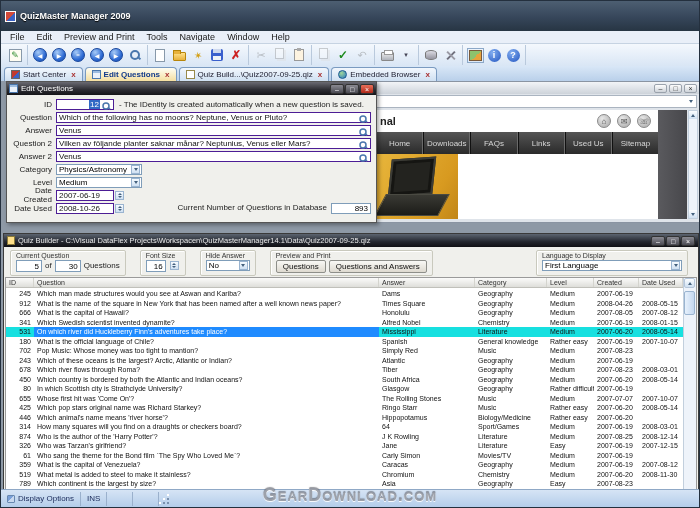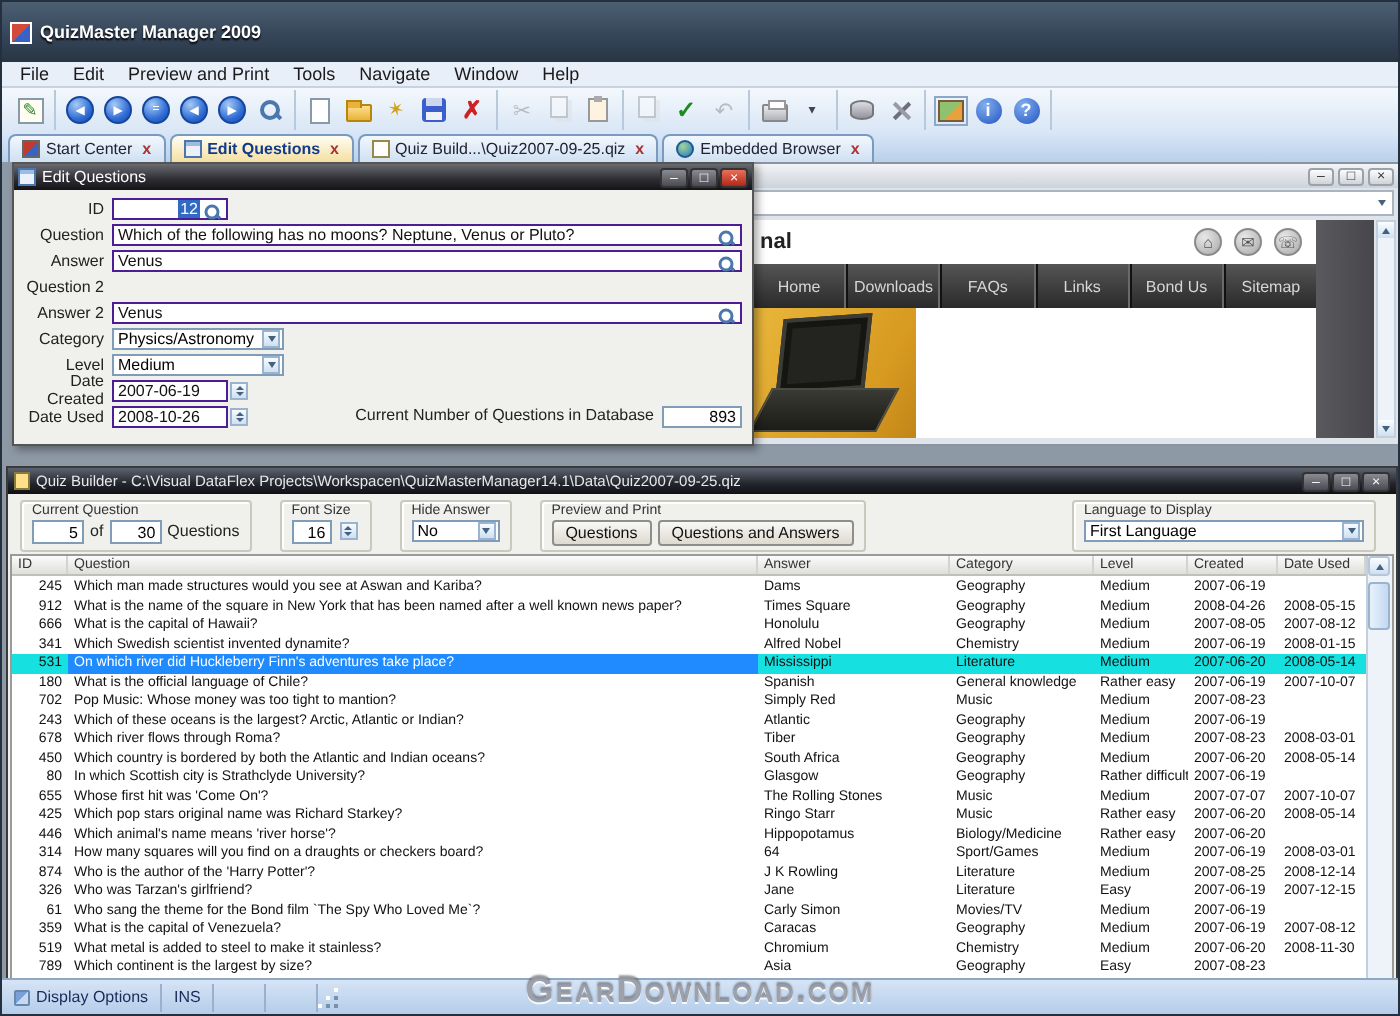--- a/index.html
+++ b/index.html
@@ -303,21 +303,21 @@
               <span class="b-circle">⌂</span>
               <span class="b-circle">✉</span>
               <span class="b-circle">☏</span>
             </span>
         </div>
         <div class="b-nav">
             <span class="b-nav-item">Home</span>
             <span class="b-nav-item">Downloads</span>
             <span class="b-nav-item">FAQs</span>
             <span class="b-nav-item">Links</span>
-            <span class="b-nav-item">Bond Us</span>
+            <span class="b-nav-item">Used Us</span>
             <span class="b-nav-item">Sitemap</span>
           </div>
         <div class="b-body">
           <div class="b-gold">
             <div class="laptop-screen"></div>
             <div class="laptop-base"></div>
           </div>
         </div>
       </div>
       <div class="b-filler"></div>
@@ -339,37 +339,42 @@
         <span class="dlg-btn">□</span>
         <span class="dlg-btn close">×</span>
       </div>
       <div class="dlg-body">
         <div class="frow">
           <span class="flabel">ID</span>
           <span class="field idf">
               <span class="selval">12</span>
               <span class="mag"></span>
             </span>
+          <span class="hint">- The IDentity is created automatically when a new question is saved.</span>
         </div>
         <div class="frow">
           <span class="flabel">Question</span>
           <span class="field wide">
               <span>Which of the following has no moons? Neptune, Venus or Pluto?</span>
               <span class="mag"></span>
             </span>
         </div>
         <div class="frow">
           <span class="flabel">Answer</span>
           <span class="field wide">
               <span>Venus</span>
               <span class="mag"></span>
             </span>
         </div>
         <div class="frow">
           <span class="flabel">Question 2</span>
+          <span class="field wide">
+              <span>Vilken av följande planter saknar månar? Neptunius, Venus eller Mars?</span>
+              <span class="mag"></span>
+            </span>
         </div>
         <div class="frow">
           <span class="flabel">Answer 2</span>
           <span class="field wide">
               <span>Venus</span>
               <span class="mag"></span>
             </span>
         </div>
         <div class="frow">
           <span class="flabel">Category</span>

